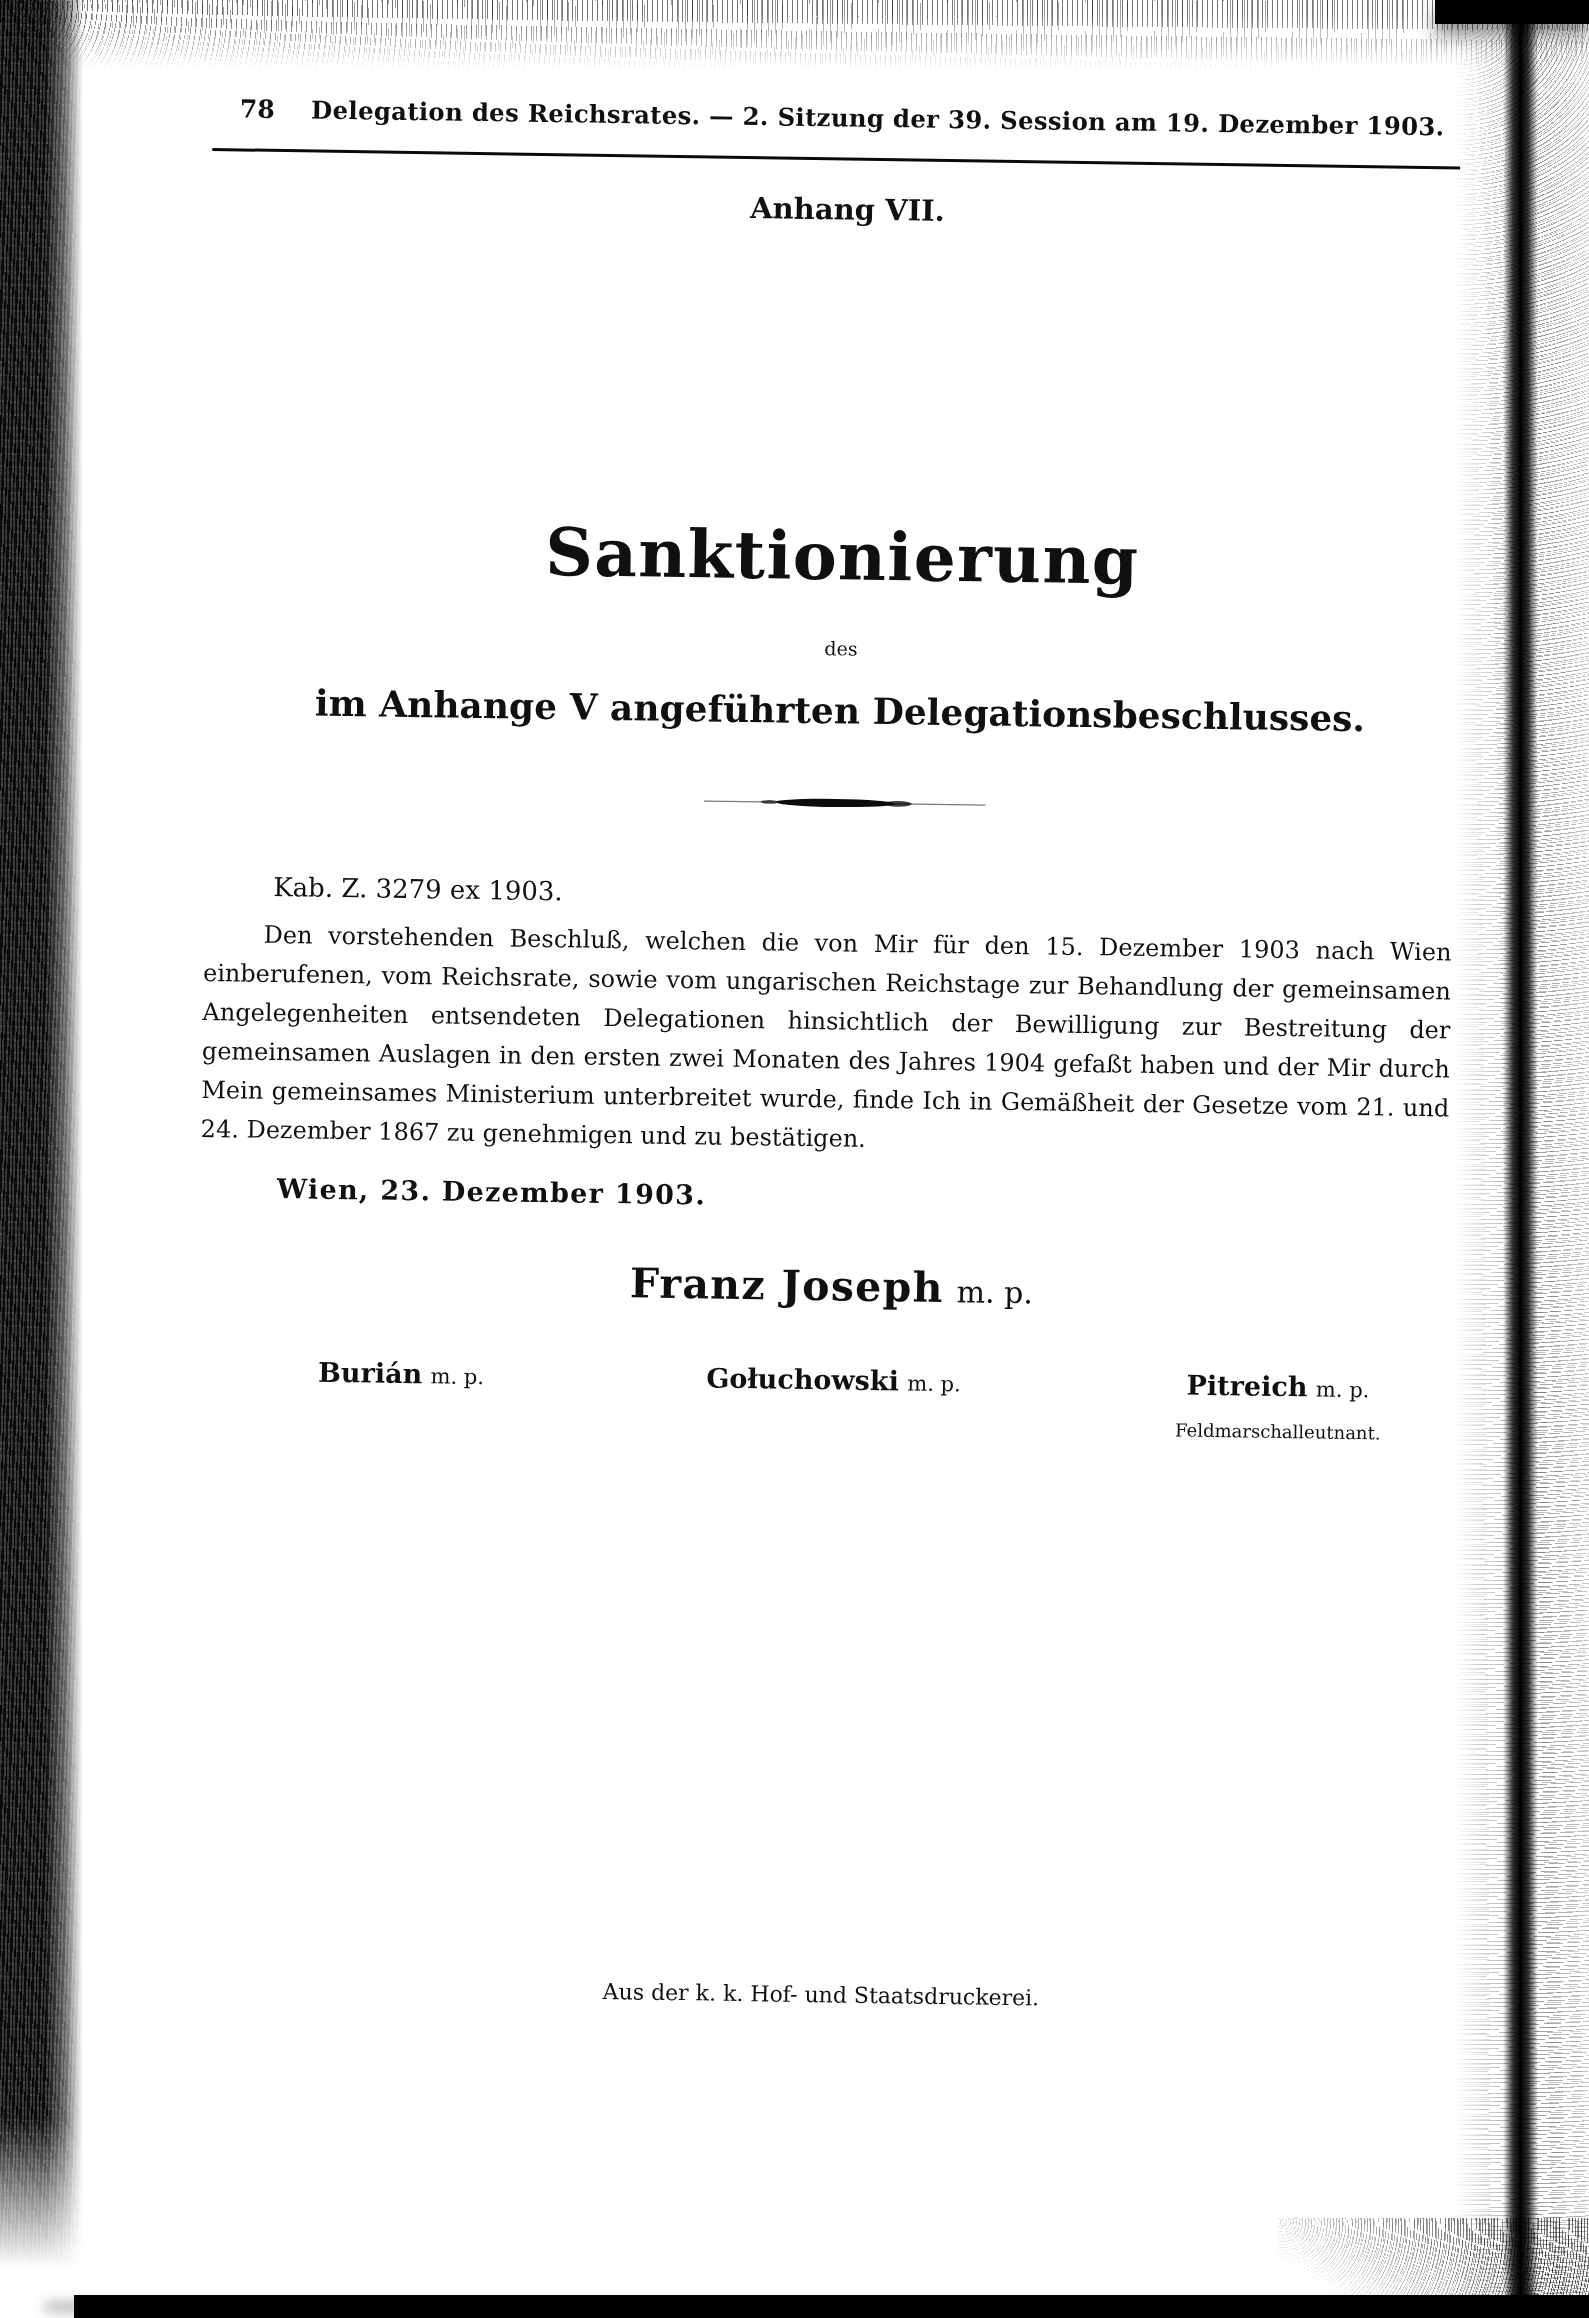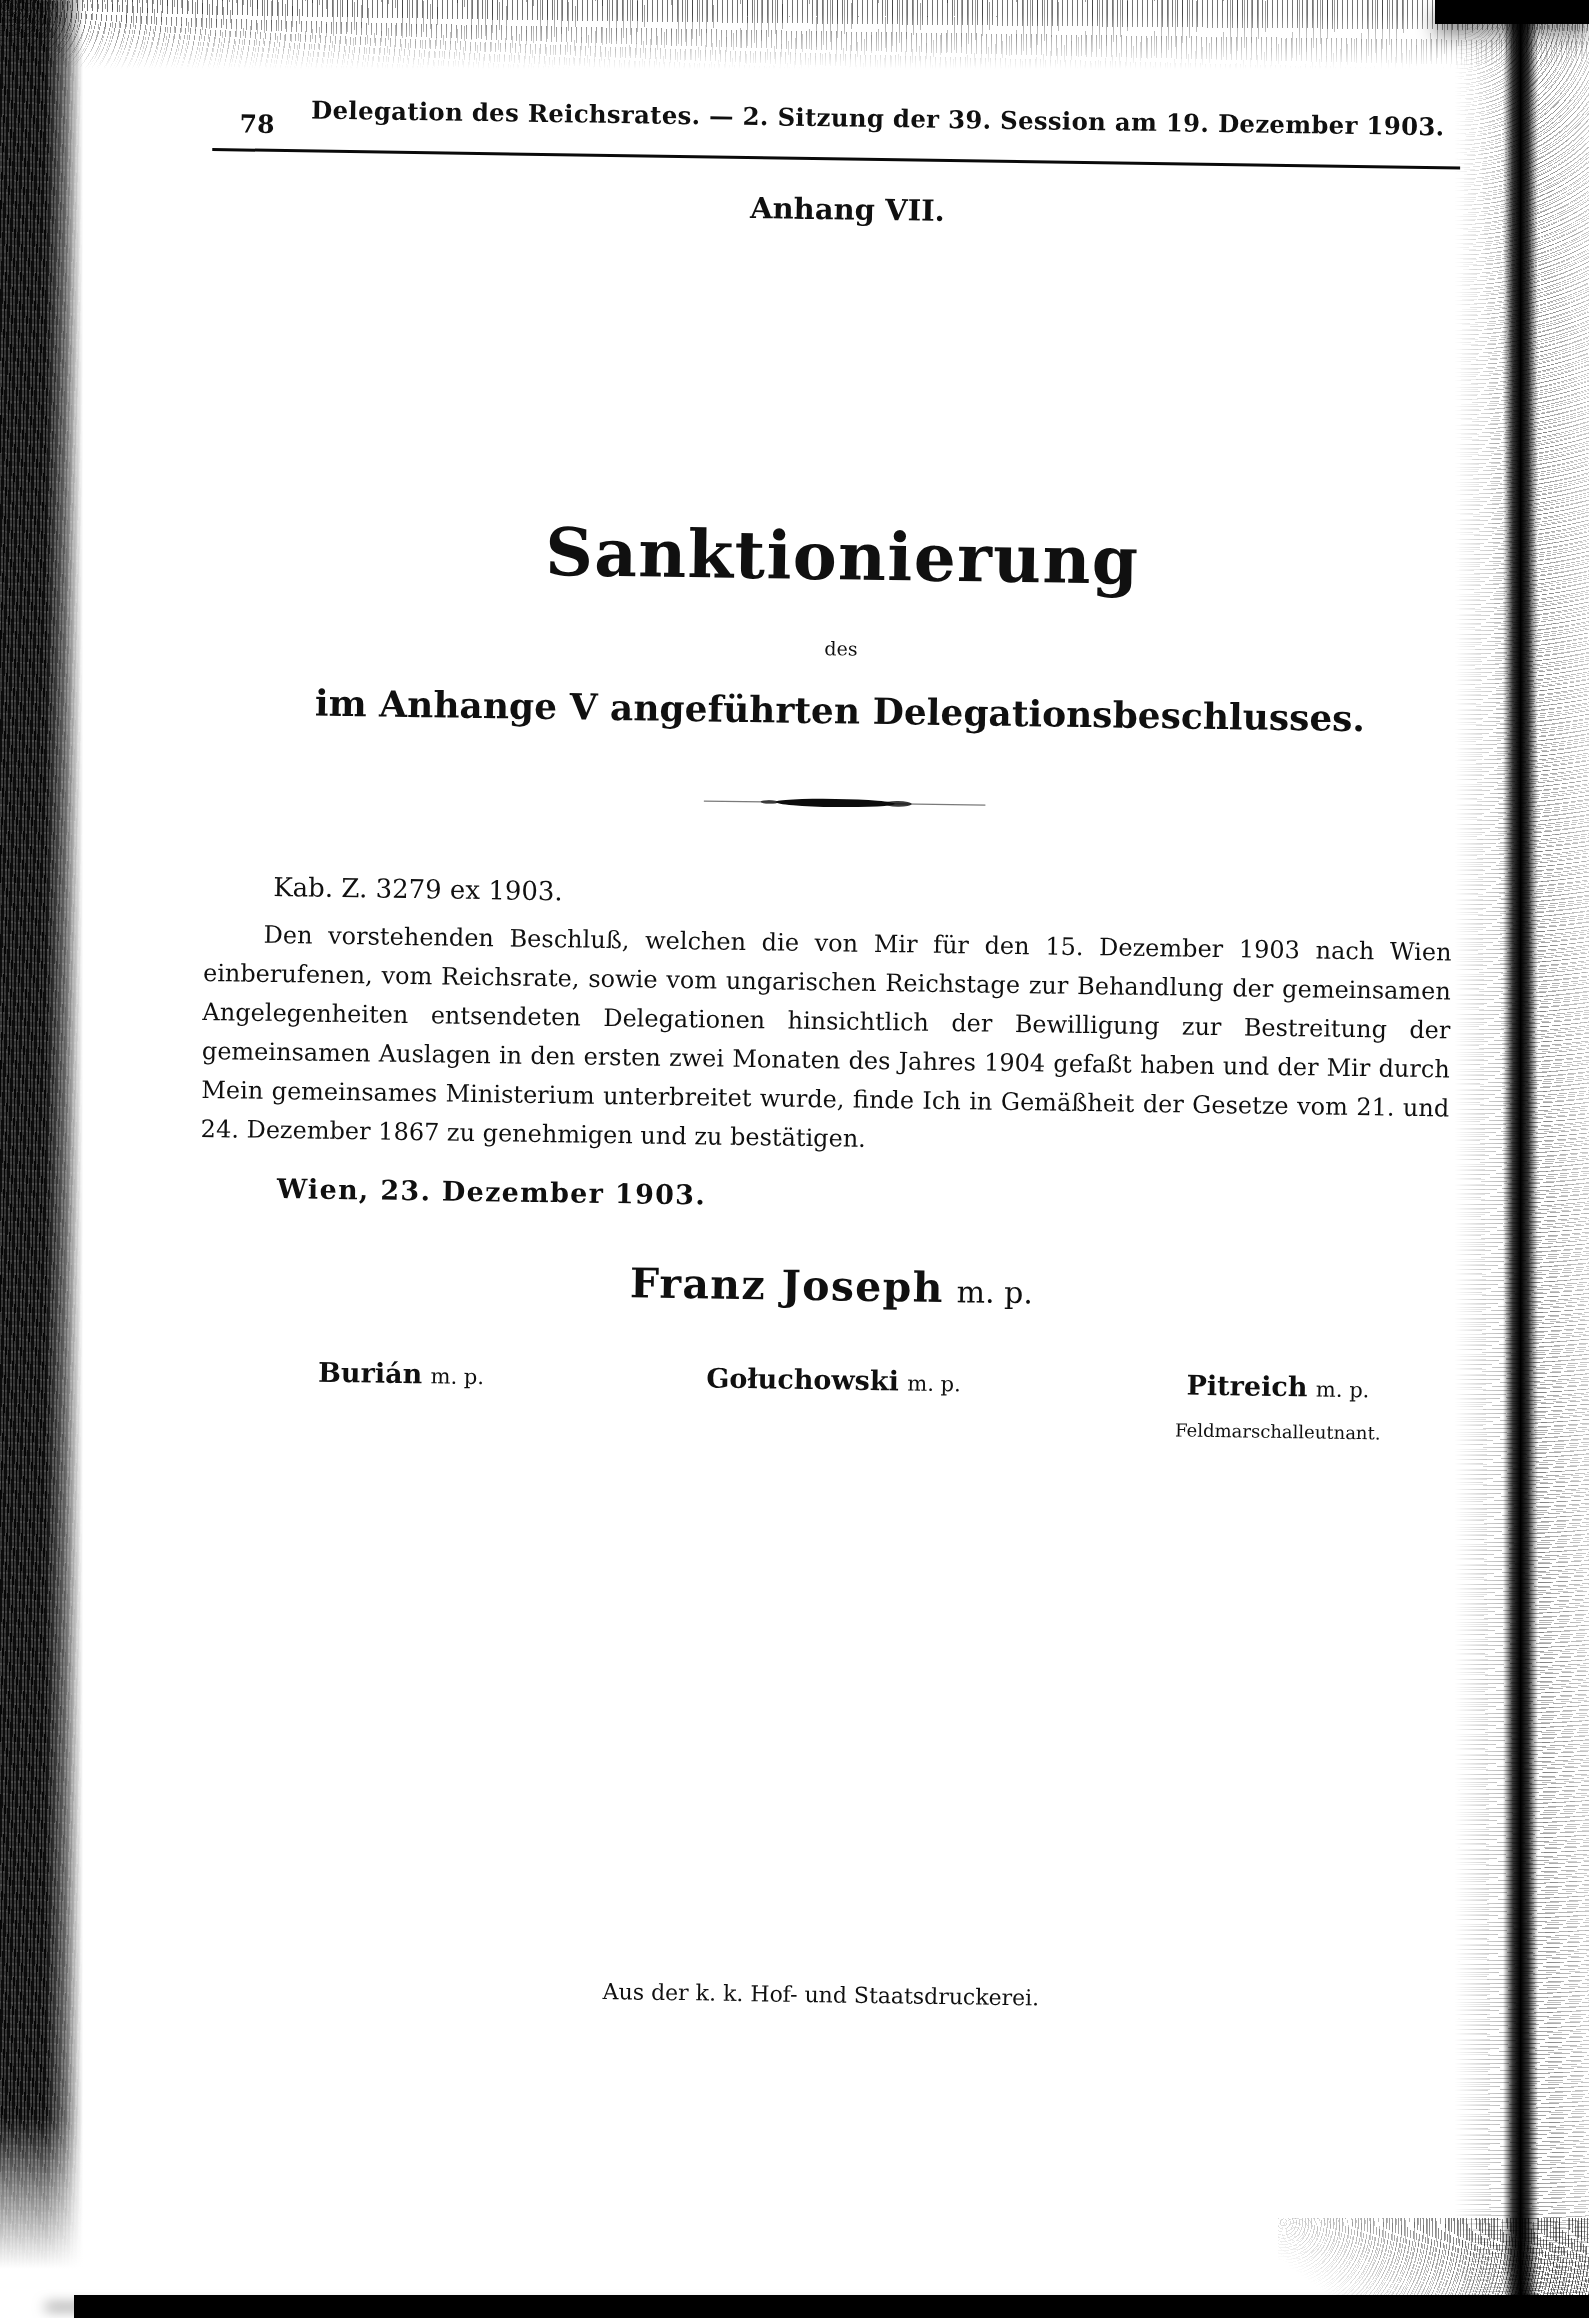--- a/index.html
+++ b/index.html
@@ -65,21 +65,21 @@
   
   .content{
     position:absolute;inset:0;
     transform:rotate(0.85deg);
     transform-origin:213px 100px;
   }
   .blk{position:absolute;}
   .center{text-align:center;}
   .frak{font-weight:bold;}
 
-  .page-number{left:240px;top:94px;font-size:25px;font-weight:bold;margin-top:15px;}
+  .page-number{left:240px;top:94px;font-size:25px;font-weight:bold;}
   .header-title{left:295px;top:94px;width:1166px;font-size:24.4px;font-weight:bold;letter-spacing:0.3px;text-align:center;}
   .header-rule{left:213px;top:148px;width:1248px;height:2.5px;background:#0a0a0a;}
 
   .annex{left:213px;top:183px;width:1272px;font-size:29px;font-weight:bold;}
   .main-title{left:213px;top:508px;width:1272px;font-size:66px;font-weight:bold;letter-spacing:1.3px;}
   .connector{left:213px;top:628px;width:1272px;font-size:19px;}
   .subtitle{left:213px;top:680px;width:1272px;font-size:36px;font-weight:bold;}
 
   .divider{left:714px;top:788px;width:282px;height:11.3px;}
 

